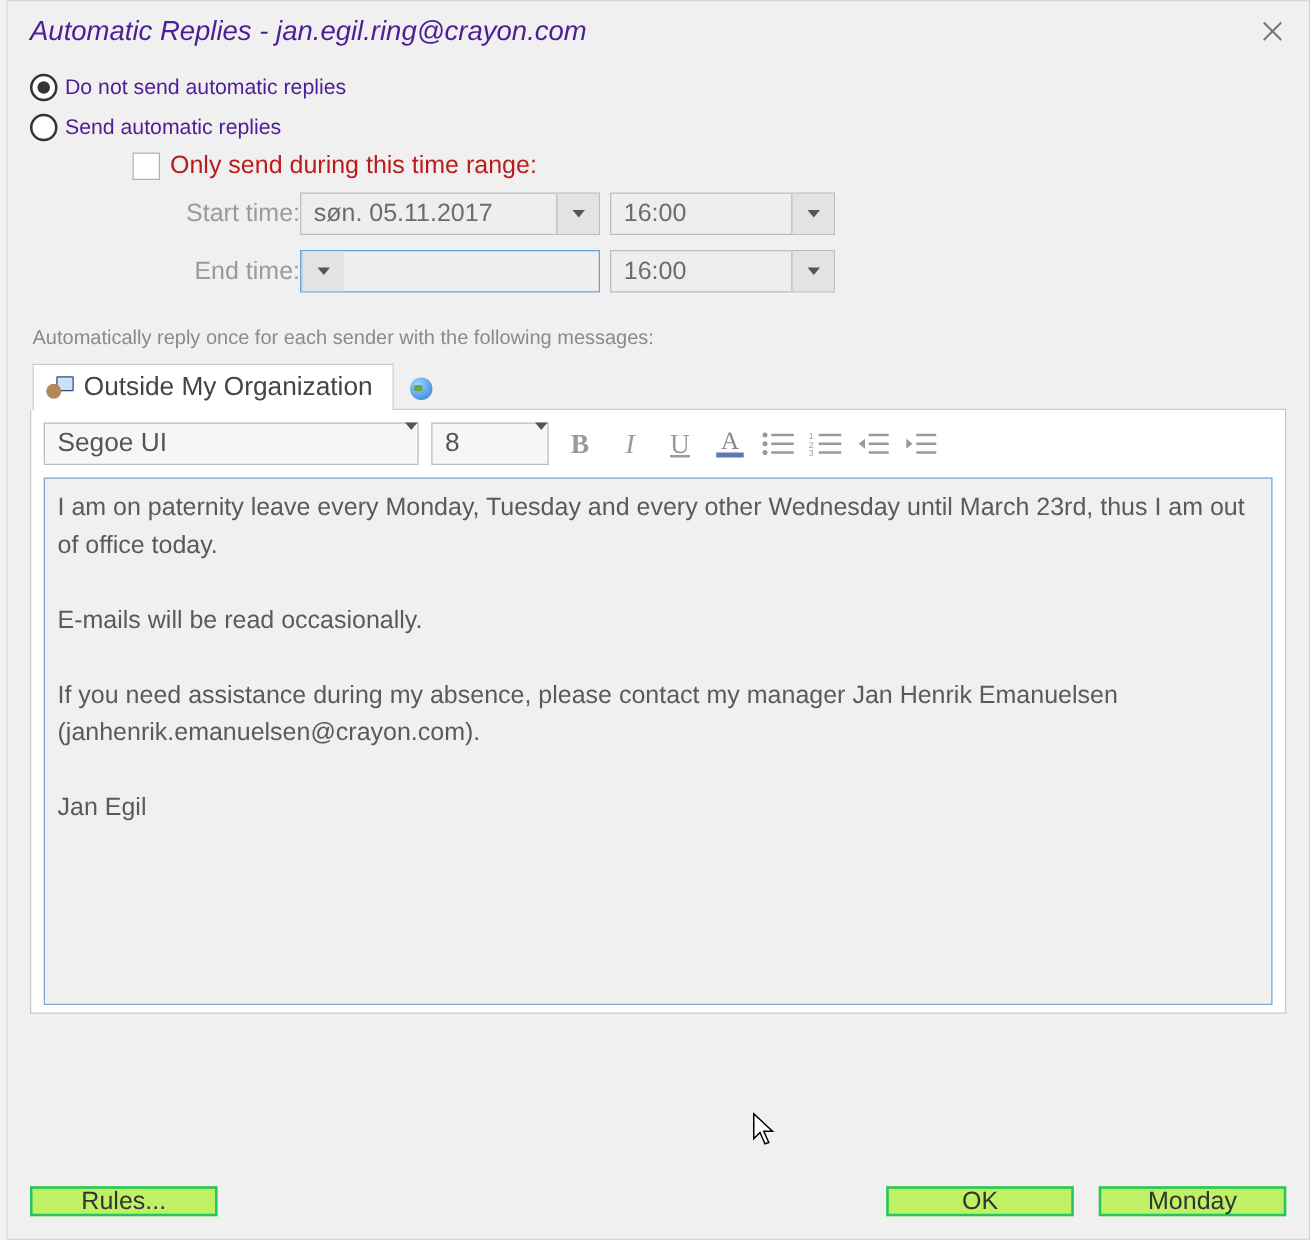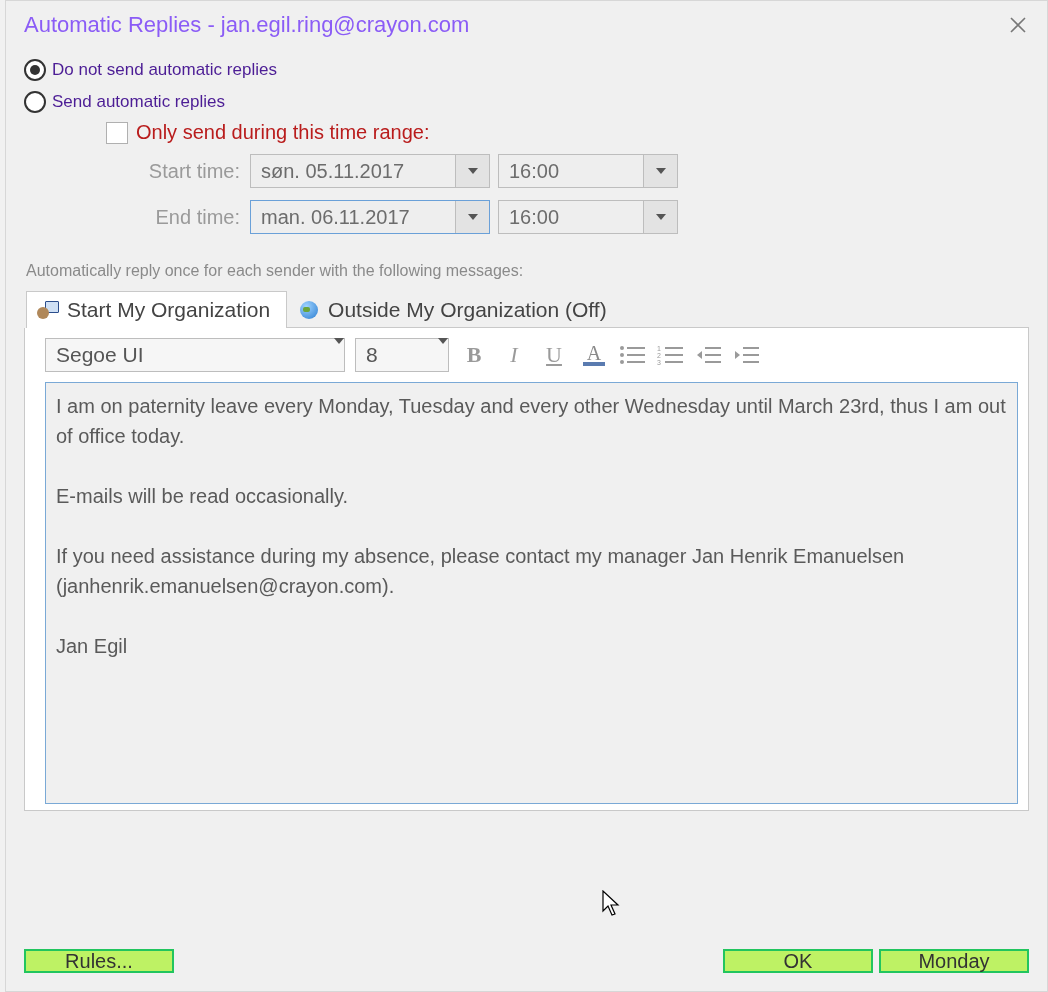--- a/index.html
+++ b/index.html
@@ -7,21 +7,21 @@
   body {
     width:1048px; height:992px;
     background:#f1f1f1;
     font-family:"Segoe UI","Helvetica Neue",Arial,sans-serif;
     font-size:19px; color:#555;
     overflow:hidden;
     position:relative;
   }
   .dialog { position:absolute; left:5px; top:0; right:0; bottom:0; border:1px solid #d7d7d7; background:#f0f0f0; }
   .titlebar { display:flex; align-items:center; justify-content:space-between; padding:4px 14px 4px 18px; height:48px; }
-  .title { color:#8b5cf6; font-size:22px; font-weight:400; }
+  .title { color:#4c1d95; font-size:22px; font-weight:400;font-style:italic; }
   .close { width:30px; height:30px; display:flex; align-items:center; justify-content:center; color:#777; cursor:pointer; }
   .close svg { width:18px; height:18px; }
 
   .content { padding:4px 18px 0 18px; }
 
   .radio-row { display:flex; align-items:center; margin:6px 0 0 0; }
   .radio {
     width:22px; height:22px; border:2px solid #333; border-radius:50%;
     margin-right:6px; display:flex; align-items:center; justify-content:center;
     cursor:pointer; background:#fff;
@@ -31,21 +31,21 @@
   .row2 { margin-top:10px; }
 
   .sub { margin-left:82px; margin-top:8px; display:flex; align-items:center; }
   .checkbox {
     width:22px; height:22px; border:1px solid #b0b0b0; background:#fff; margin-right:8px; cursor:pointer;
   }
   .sub-label { color:#b91c1c; font-size:20px; }
 
   .time-rows { margin-left:96px; margin-top:10px; }
   .time-row { display:flex; align-items:center; margin-bottom:12px; }
-  .time-label { width:120px; text-align:right; color:#9a9a9a; font-size:20px; margin-right:10px; }
+  .time-label { width:120px; text-align:right; color:#9a9a9a; font-size:20px; }
   .combo {
     display:flex; align-items:center; height:34px; border:1px solid #bdbdbd; background:#eee;
   }
   .combo.focus { border-color:#6aa0d8; }
   .combo .val { padding:0 10px; color:#6c6c6c; font-size:20px; }
   .combo .btn {
     width:34px; height:100%; border-left:1px solid #bdbdbd; background:#e3e3e3;
     display:flex; align-items:center; justify-content:center; cursor:pointer;
   }
   .date-combo { width:240px; margin-right:8px; }
@@ -70,21 +70,21 @@
   .tab-people {
     width:22px; height:18px; position:relative;
   }
   .tab-people .monitor {
     position:absolute; right:0; top:0; width:14px; height:12px; border:1.5px solid #2b4d8c; background:#cfe0f5; border-radius:1px;
   }
   .tab-people .head {
     position:absolute; left:0; bottom:0; width:12px; height:12px; border-radius:50%; background:#b0885a;
   }
 
-  .editor-wrap { background:#fff; border:1px solid #c9c9c9; border-top:none; padding:10px 10px 6px 20px; }
+  .editor-wrap { background:#fff; border:1px solid #c9c9c9; border-top:none; padding:10px 10px 6px 10px; }
   .toolbar { display:flex; align-items:center; gap:10px; margin-bottom:10px; }
   .font-combo { display:flex; align-items:center; height:34px; border:1px solid #bdbdbd; background:#f6f6f6; }
   .font-combo .val { flex:1; padding:0 10px; color:#555; font-size:21px; }
   .font-name-combo { width:300px; }
   .font-size-combo { width:94px; }
   .tbtn {
     width:30px; height:30px; display:flex; align-items:center; justify-content:center;
     color:#9a9a9a; cursor:pointer; font-size:22px;
   }
   .bold { font-weight:800; font-family:Georgia,serif; }
@@ -98,21 +98,21 @@
   .listpic, .numlist, .outdent, .indent { width:28px; height:22px; }
   .listpic svg, .numlist svg, .outdent svg, .indent svg { width:28px; height:22px; }
 
   .editor {
     border:1px solid #7aa9d6; background:#f0f0f0;
     padding:8px 10px; min-height:422px; font-size:20px; color:#5a5a5a; line-height:30px;
     white-space:pre-wrap;
   }
 
   .footer { position:absolute; left:18px; right:18px; bottom:18px; display:flex; align-items:center; justify-content:space-between; }
-  .btn-row-right { display:flex; gap:6px; }
+  .btn-row-right { display:flex; gap:20px; }
   .pushbtn {
     min-width:150px; height:24px; padding:0 18px; border:2px solid #22c55e; background:#bef264;
     display:flex; align-items:center; justify-content:center; font-size:20px; color:#333; cursor:pointer;
   }
   .pushbtn.rules { min-width:150px; }
 
   .cursor {
     position:absolute; left:602px; top:890px; width:20px; height:28px; pointer-events:none;
   }
   .cursor svg { width:20px; height:28px; }
@@ -158,21 +158,20 @@
         <div class="combo time-combo">
           <div class="val">16:00</div>
           <div class="btn">
               <span class="chev"></span>
             </div>
         </div>
       </div>
       <div class="time-row">
         <div class="time-label">End time:</div>
         <div class="combo date-combo focus">
-          <div class="val">man. 06.11.2017</div>
           <div class="btn">
               <span class="chev"></span>
             </div>
         </div>
         <div class="combo time-combo">
           <div class="val">16:00</div>
           <div class="btn">
               <span class="chev"></span>
             </div>
         </div>
@@ -182,27 +181,26 @@
     <div class="hint">Automatically reply once for each sender with the following messages:</div>
 
     <div class="tabs">
       <div class="tab active">
         <span class="tab-icon">
           <span class="tab-people">
               <span class="monitor"></span>
               <span class="head"></span>
             </span>
         </span>
-        <span>Start My Organization</span>
+        <span>Outside My Organization</span>
       </div>
       <div class="tab">
         <span class="tab-icon">
             <span class="globe"></span>
           </span>
-        <span>Outside My Organization (Off)</span>
       </div>
     </div>
 
     <div class="editor-wrap">
       <div class="toolbar">
         <div class="font-combo font-name-combo">
           <div class="val">Segoe UI</div>
           <div class="btn"><span class="chev"></span></div>
         </div>
         <div class="font-combo font-size-combo">

